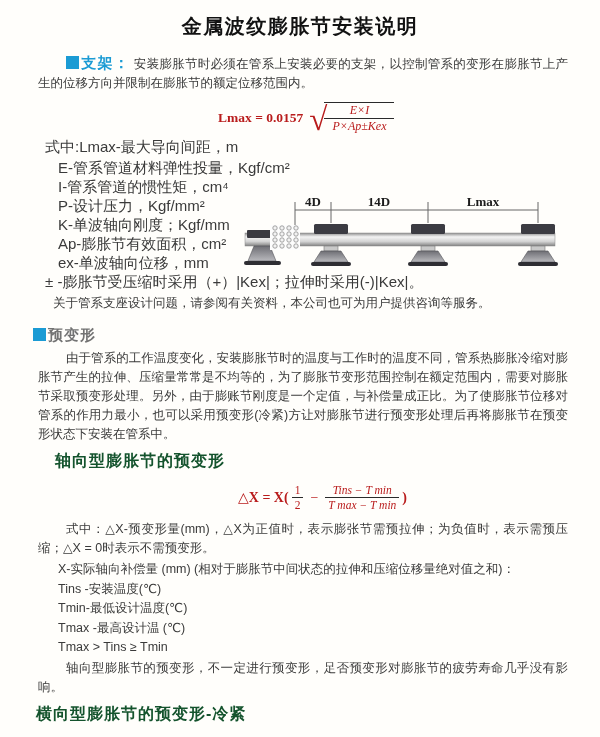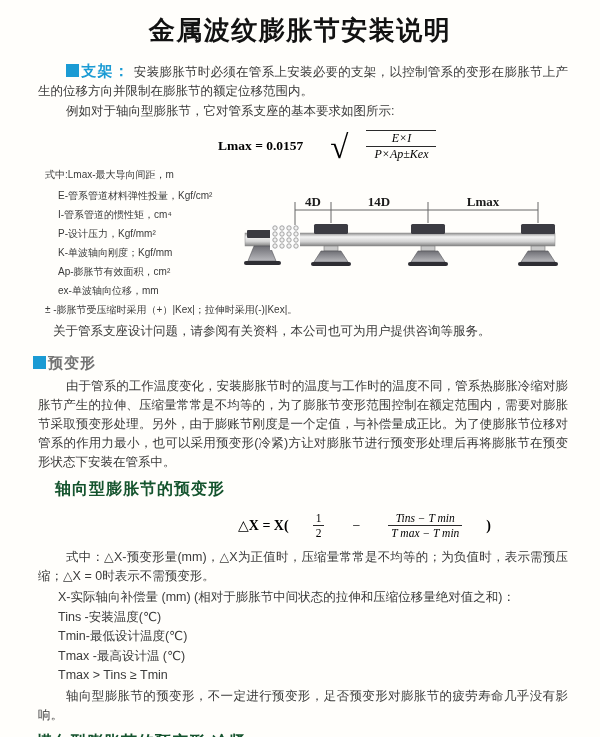--- a/index.html
+++ b/index.html
@@ -3,44 +3,44 @@
 <meta charset="utf-8">
 <style>
   html,body{margin:0;padding:0;background:#ffffff;}
   .page{
     width:600px;height:737px;position:relative;overflow:hidden;
     background:#fffefb;color:#333;
     font-family:"Liberation Sans","DejaVu Sans",sans-serif;
   }
   .title{
     margin:0;padding-top:13px;text-align:center;
-    font-size:26px;font-weight:bold;color:#121212;letter-spacing:1.5px;
+    font-size:20px;font-weight:bold;color:#121212;letter-spacing:1.5px;
   }
   .para{
     margin:0 32px 0 38px;font-size:12.5px;line-height:19px;
     text-align:justify;color:#3a3a3a;
   }
   .indent{text-indent:28px;}
   .sq{display:inline-block;width:13px;height:13px;background:#1b9bd4;margin-right:2px;vertical-align:-1px;}
   .sec-label{color:#1b9bd4;font-weight:bold;font-size:15px;letter-spacing:1px;}
   .sec-head{margin:13px 0 0 33px;font-size:15px;font-weight:bold;color:#737373;letter-spacing:1px;}
   .sub-head{color:#14532d;font-size:16px;font-weight:bold;letter-spacing:1px;}
   .sub-head.axial{margin:7px 0 0 55px;}
   .sub-head.lateral{margin:7px 0 0 36px;}
 
   
-  .defs{margin:5px 0 0 45px;font-size:10px;color:#3a3a3a;}
+  .defs{margin:5px 0 0 45px;font-size:15px;color:#3a3a3a;}
   .dline{line-height:18px;margin-bottom:1px;}
   .dline.first{margin-bottom:3px;}
   .d1{margin-left:13px;}
   .defs2{margin:2px 0 0 58px;font-size:12.5px;color:#3a3a3a;}
   .defs2 .dline{line-height:18.5px;}
 
   
-  .formula{font-family:"Liberation Serif","DejaVu Serif",serif;color:#000000;gap:21px;}
+  .formula{font-family:"Liberation Serif","DejaVu Serif",serif;color:#b91c1c;}
   .f1{margin:9px 0 4px 218px;display:flex;align-items:center;font-size:13.5px;font-weight:bold;}
   .rad{font-size:33px;font-weight:400;line-height:28px;margin:2px -3px 0 6px;}
   .sqfrac{display:inline-block;border-top:1.5px solid #2a2a2a;text-align:center;
           font-style:italic;font-weight:normal;font-size:12px;line-height:13px;}
   .sqfrac .num{display:block;border-bottom:1px solid #2a2a2a;padding:1px 8px 1px;}
   .sqfrac .den{display:block;padding:1px 8px 0;}
   .f2{margin:12px 0 0 238px;display:flex;align-items:center;font-size:14px;font-weight:bold;}
   .frac{display:inline-block;text-align:center;font-size:11.5px;line-height:12px;
         font-weight:normal;vertical-align:middle;margin:0 3px;}
   .frac .fn{display:block;border-bottom:1px solid #2a2a2a;padding:0 3px 1px;}
@@ -56,21 +56,20 @@
 <body>
 
 <div class="page">
 
   <h1 class="title">金属波纹膨胀节安装说明</h1>
 
   <p class="para indent" style="margin-top:13px;">
     <span class="sq"></span><span class="sec-label">支架：</span>
     <span>安装膨胀节时必须在管系上安装必要的支架，以控制管系的变形在膨胀节上产生的位移方向并限制在膨胀节的额定位移范围内。</span>
   </p>
-  <p class="para indent" style="margin-top:1px;">例如对于轴向型膨胀节，它对管系支座的基本要求如图所示:</p>
 
   <div class="formula f1">
     <span>Lmax = 0.0157</span>
     <span class="rad">√</span>
     <span class="sqfrac">
       <span class="num">E×I</span>
       <span class="den">P×Ap±Kex</span>
     </span>
   </div>
 
@@ -163,21 +162,21 @@
       <span class="fn">1</span>
       <span class="fd">2</span>
     </span>
     <span class="fop">−</span>
     <span class="frac it">
       <span class="fn">Tins − T min</span>
       <span class="fd">T max − T min</span>
     </span>
     <span>)</span>
   </div>
-  <p class="para indent" style="margin-top:9px;">式中：△X-预变形量(mm)，△X为正值时，压缩量常常是不均等的；为负值时，表示需预压缩；△X = 0时表示不需预变形。</p>
+  <p class="para indent" style="margin-top:9px;">式中：△X-预变形量(mm)，△X为正值时，表示膨张节需预拉伸；为负值时，表示需预压缩；△X = 0时表示不需预变形。</p>
 
   <div class="defs2">
     <div class="dline">X-实际轴向补偿量 (mm) (相对于膨胀节中间状态的拉伸和压缩位移量绝对值之和)：</div>
     <div class="dline">Tins -安装温度(℃)</div>
     <div class="dline">Tmin-最低设计温度(℃)</div>
     <div class="dline">Tmax -最高设计温 (℃)</div>
     <div class="dline">Tmax &gt; Tins ≥ Tmin</div>
   </div>
   <p class="para indent" style="margin-top:2px;">轴向型膨胀节的预变形，不一定进行预变形，足否预变形对膨胀节的疲劳寿命几乎没有影响。</p>
 

